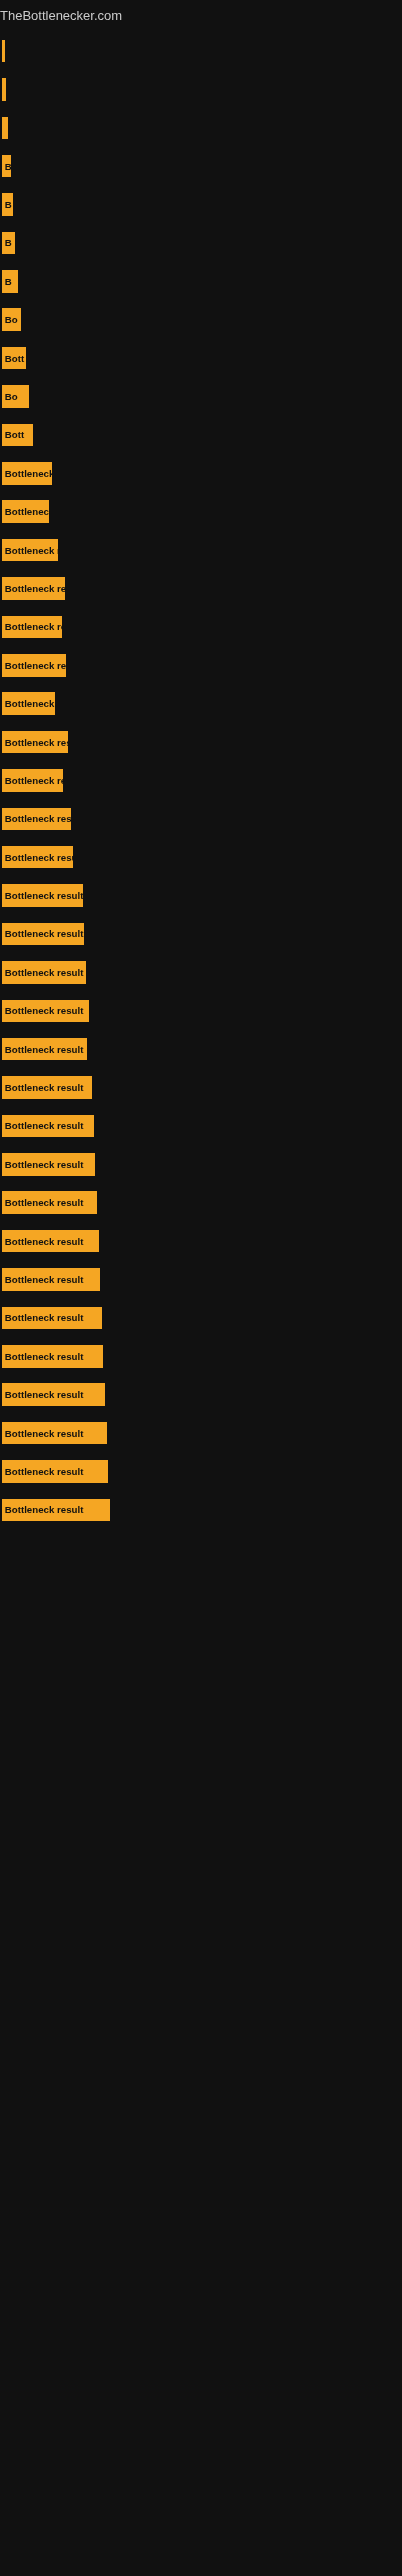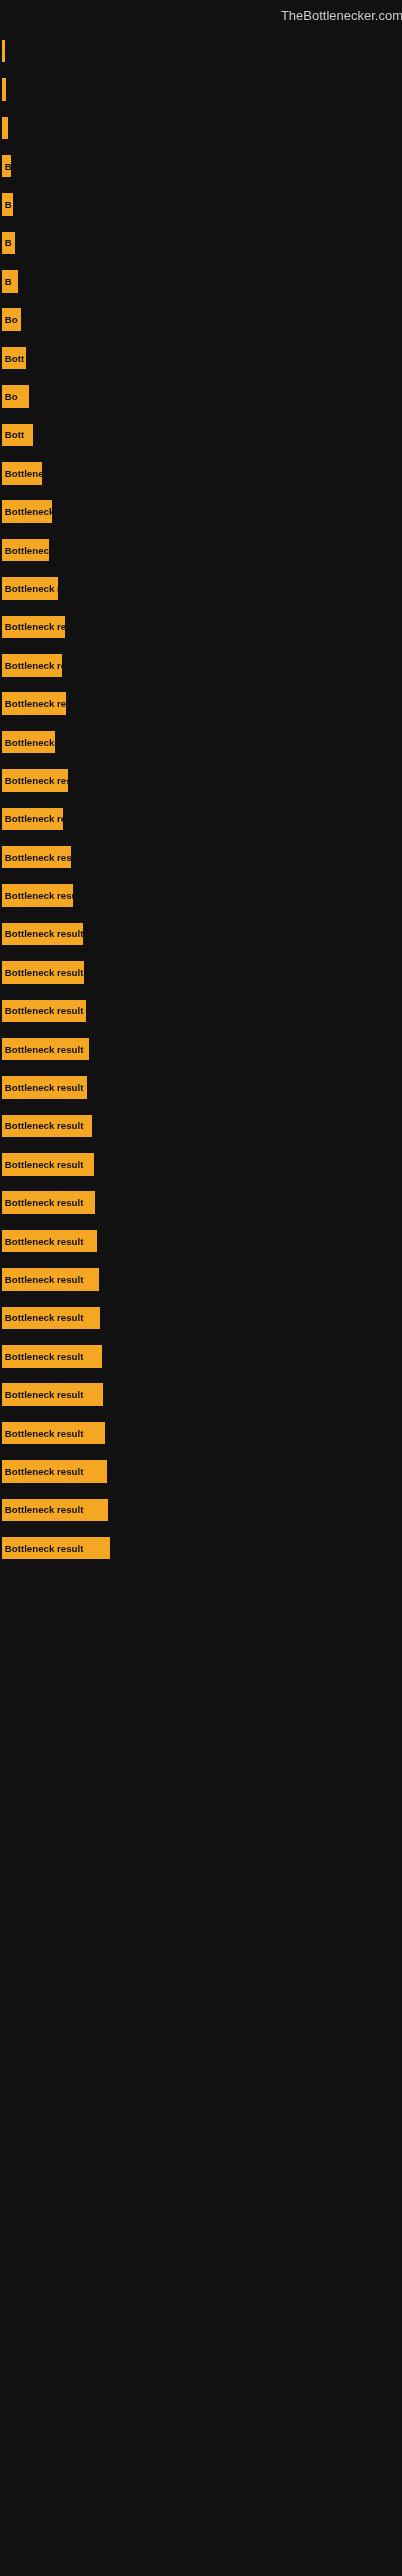--- a/index.html
+++ b/index.html
@@ -12,21 +12,21 @@
       background-color: #111111;
       width: 403px;
       min-height: 2576px;
       font-family: Arial, sans-serif;
       position: relative;
     }
 
     .site-title {
       color: #cccccc;
       font-size: 13px;
-      text-align: right;
+      text-align: left;
       padding: 8px 0 4px 0;
       font-weight: normal;
     }
 
     .chart-container {
       position: relative;
       width: 403px;
       padding: 8px 0;
     }
 
@@ -85,23 +85,20 @@
       <div class="bar" style="width: 19.3px;">Bo</div>
     </div>
     <div class="bar-row">
       <div class="bar" style="width: 24px;">Bott</div>
     </div>
     <div class="bar-row">
       <div class="bar" style="width: 27px;">Bo</div>
     </div>
     <div class="bar-row">
       <div class="bar" style="width: 31px;">Bott</div>
-    </div>
-    <div class="bar-row">
-      <div class="bar" style="width: 40px;">Bottlene</div>
     </div>
     <div class="bar-row">
       <div class="bar" style="width: 50px;">Bottleneck re</div>
     </div>
     <div class="bar-row">
       <div class="bar" style="width: 47px;">Bottleneck</div>
     </div>
     <div class="bar-row">
       <div class="bar" style="width: 56px;">Bottleneck res</div>
     </div>

